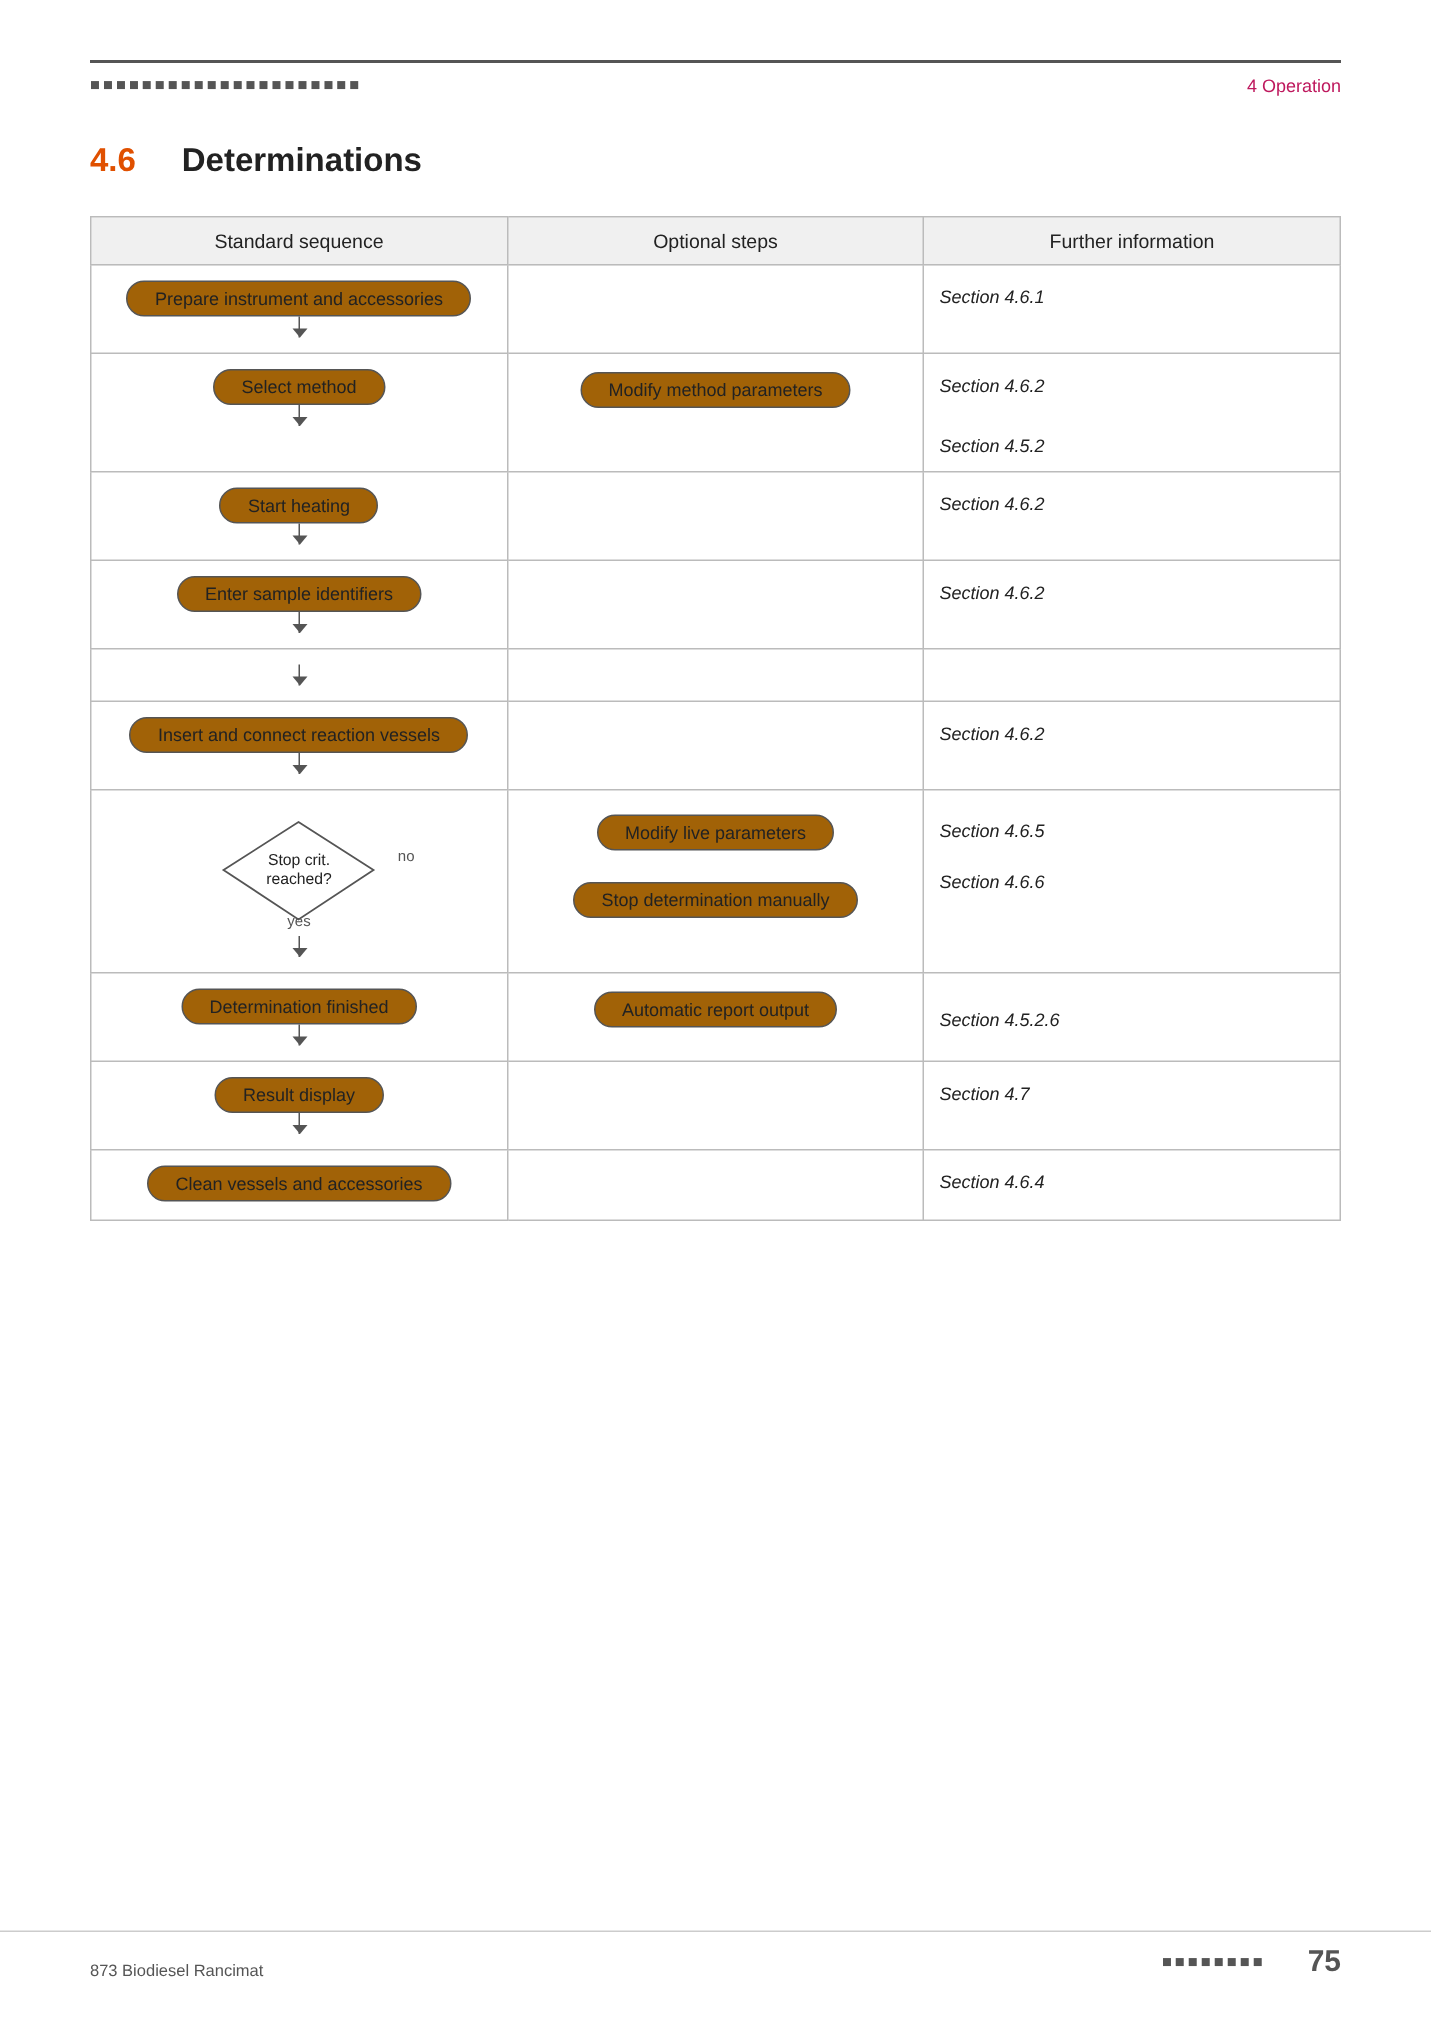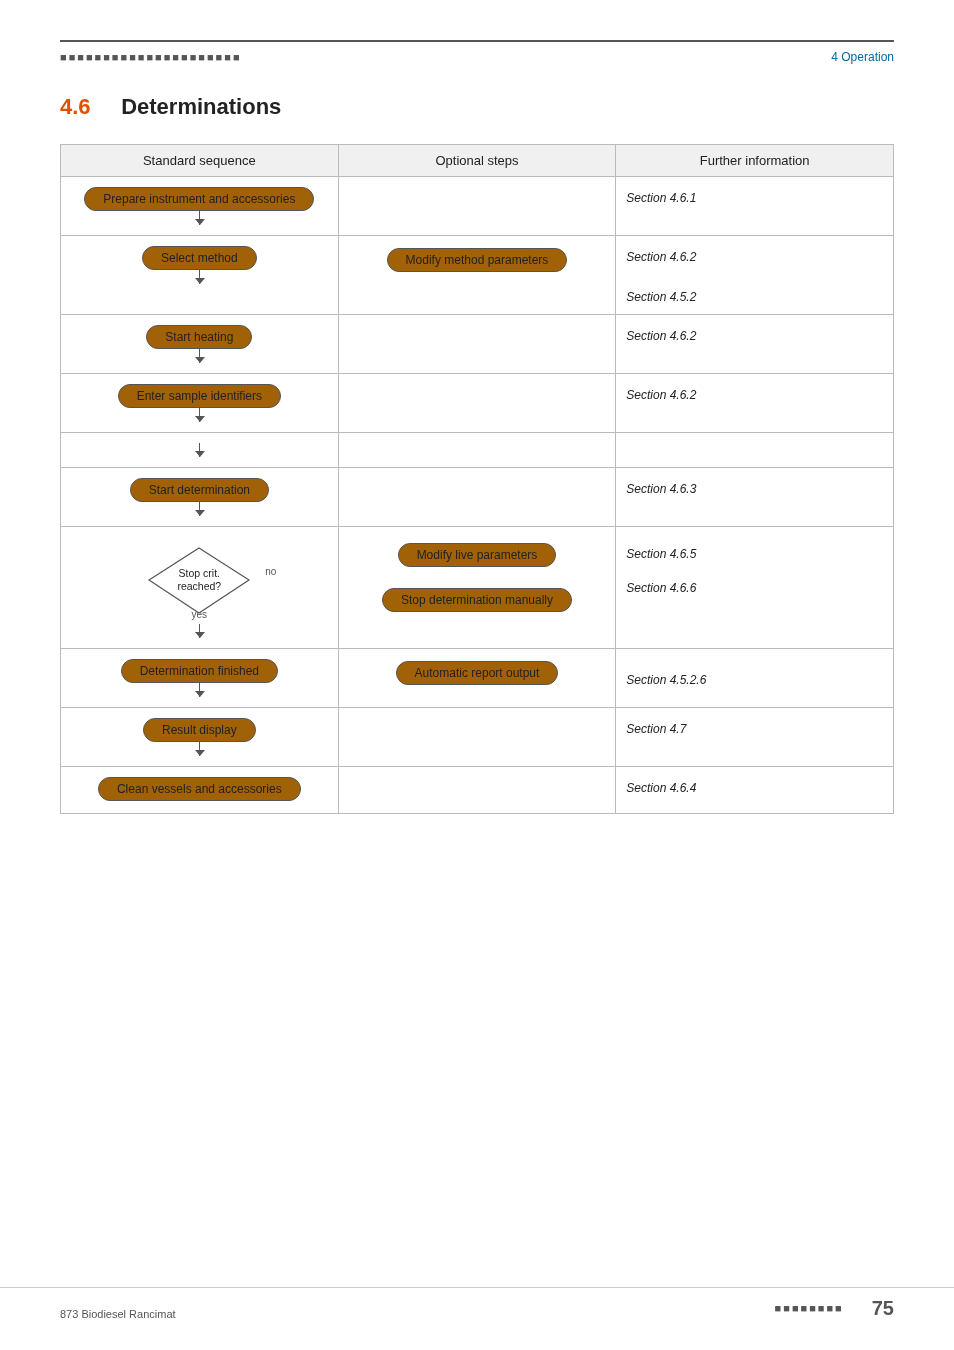--- a/index.html
+++ b/index.html
@@ -29,21 +29,21 @@
       border-top: 2px solid #555;
       padding-top: 8px;
     }
     .header-dots {
       font-size: 11px;
       color: #555;
       letter-spacing: 2px;
     }
     .header-section {
       font-size: 12px;
-      color: #0369a1;
+      color: #be185d;
     }
 
     
     .section-title {
       font-size: 22px;
       font-weight: bold;
       margin-bottom: 24px;
       color: #222;
     }
     .section-title .section-num {
@@ -272,35 +272,35 @@
         <td>
           <div class="std-cell" style="align-items: center; position: relative;">
 
             <div class="arrow-down"></div>
           </div>
         </td>
         <td></td>
         <td></td>
       </tr>
 
-
-      <tr>
-        <td>
-          <div class="std-cell">
-            <div class="flow-box">Start determination</div>
-            <div class="arrow-down"></div>
-          </div>
-        </td>
-        <td></td>
-        <td>
-          <div class="info-cell">
-            <span class="info-text">Section 4.6.3</span>
-          </div>
-        </td>
-      </tr>
+      <tr>
+        <td>
+          <div class="std-cell">
+            <div class="flow-box">Insert and connect reaction vessels</div>
+            <div class="arrow-down"></div>
+          </div>
+        </td>
+        <td></td>
+        <td>
+          <div class="info-cell">
+            <span class="info-text">Section 4.6.2</span>
+          </div>
+        </td>
+      </tr>
+
 
       <tr>
         <td>
           <div class="std-cell" style="align-items: flex-start; position: relative;">
             <div style="position: relative; width: 110px; height: 75px; margin: 6px auto;">
               <svg viewBox="0 0 110 75" width="110" height="75">
                 <polygon points="55,5 105,37 55,70 5,37" fill="white" stroke="#555" stroke-width="1.2"></polygon>
               </svg>
               <div style="position:absolute; top:50%; left:50%; transform:translate(-50%,-50%); text-align:center; font-size:10.5px; line-height:1.3;">
                 Stop crit.<br>reached?

